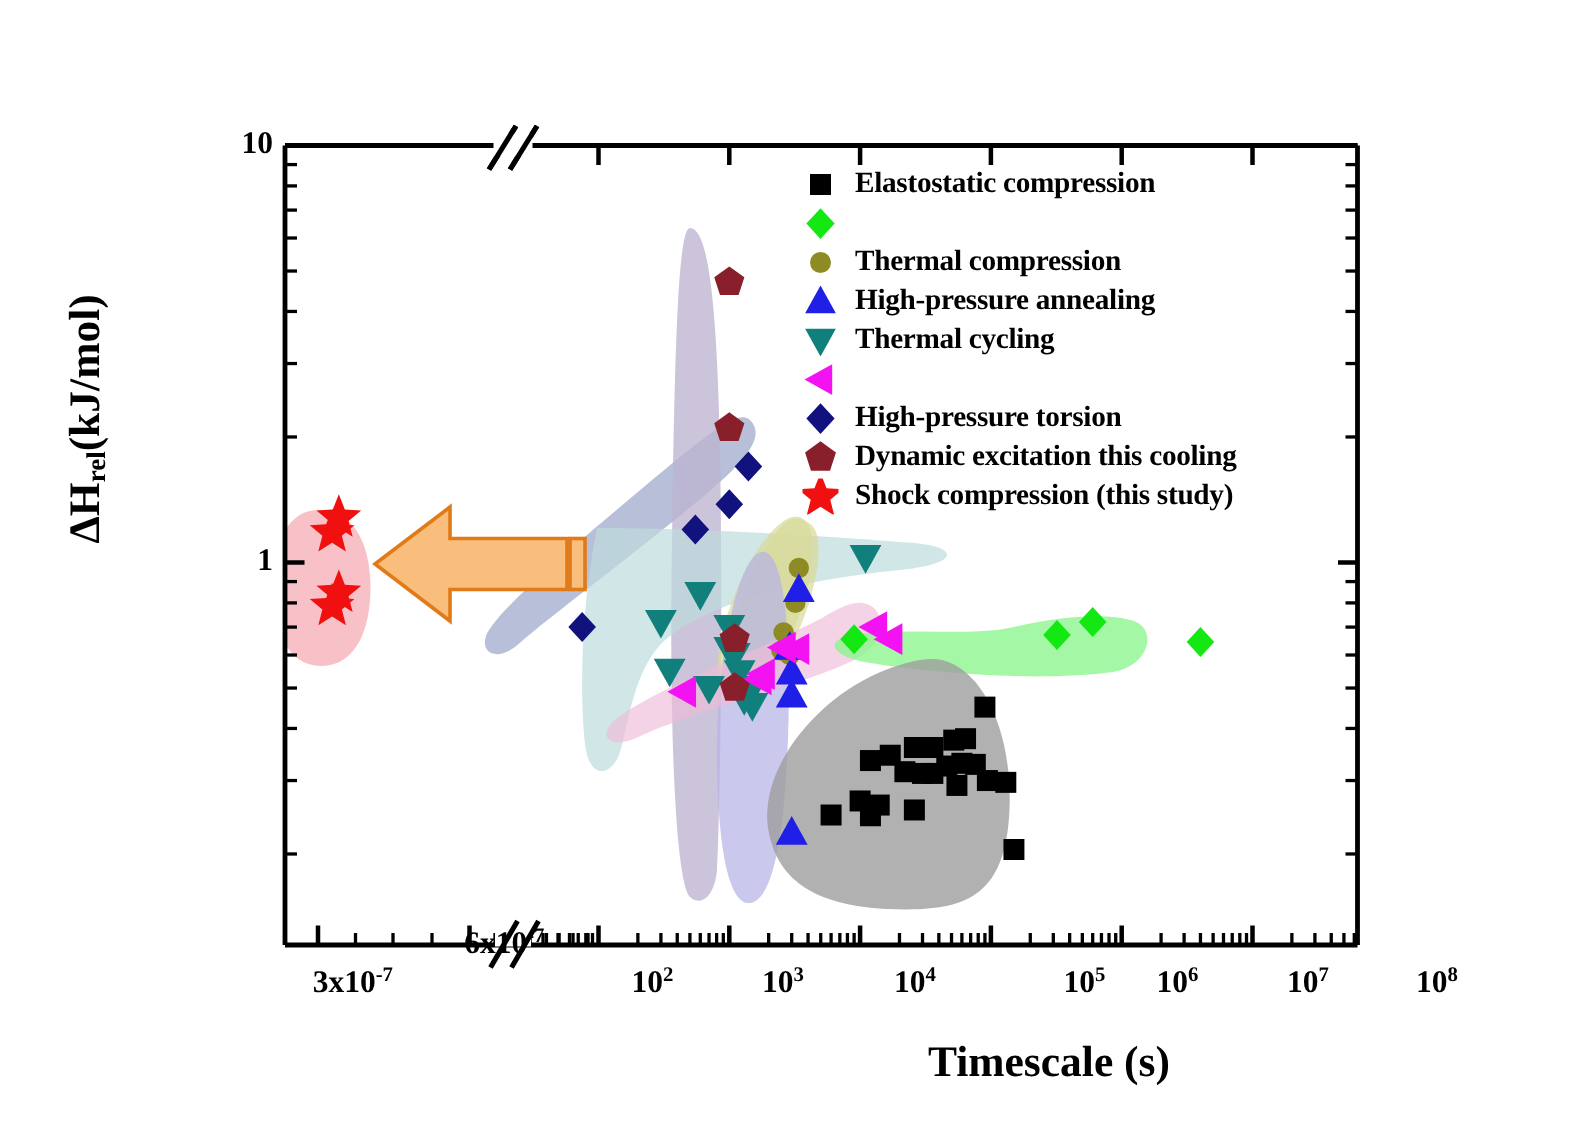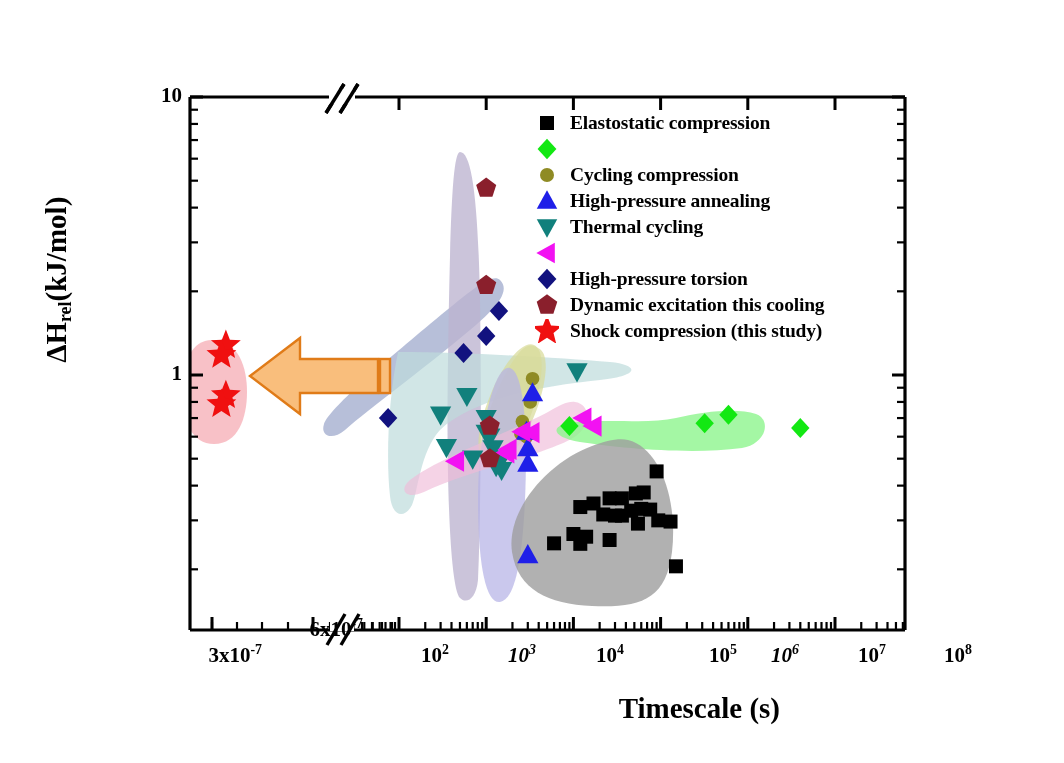--- a/index.html
+++ b/index.html
@@ -275,24 +275,24 @@
 
   <div id="yticklabs">
       <div class="ytick-lab" style="left: 128px; top: 83px; width: 54px;">10</div>
       <div class="ytick-lab" style="left: 128px; top: 361px; width: 54px;">1</div>
     </div>
 
   <div id="xticklabs">
       <div class="xtick-lab" style="left: 162px; top: 642px; width: 100px;"><span>3x10</span><sup>-7</sup></div>
       <div class="xtick-lab" style="left: 263px; top: 616px; width: 100px;"><span>6x10</span><sup>-7</sup></div>
       <div class="xtick-lab" style="left: 349px; top: 642px; width: 100px;"><span>10</span><sup>2</sup></div>
-      <div class="xtick-lab" style="left: 436px; top: 642px; width: 100px; font-style: italic;"><span>10</span><sup>3</sup></div>
+      <div class="xtick-lab" style="left: 436px; top: 642px; width: 100px;"><span>10</span><sup>3</sup></div>
       <div class="xtick-lab" style="left: 524px; top: 642px; width: 100px;"><span>10</span><sup>4</sup></div>
       <div class="xtick-lab" style="left: 637px; top: 642px; width: 100px;"><span>10</span><sup>5</sup></div>
-      <div class="xtick-lab" style="left: 699px; top: 642px; width: 100px; font-style: italic;"><span>10</span><sup>6</sup></div>
+      <div class="xtick-lab" style="left: 699px; top: 642px; width: 100px;"><span>10</span><sup>6</sup></div>
       <div class="xtick-lab" style="left: 786px; top: 642px; width: 100px;"><span>10</span><sup>7</sup></div>
       <div class="xtick-lab" style="left: 872px; top: 642px; width: 100px;"><span>10</span><sup>8</sup></div>
     </div>
 
   <div class="legend">
     <div id="legrows">
         <div class="leg-row">
           <span class="leg-sym">
             <svg width="24" height="24">
               <path d="M5,5 H19 V19 H5 Z" fill="#000000"></path>
@@ -306,21 +306,21 @@
               <path d="M12,1.75 L21.43,12 L12,22.25 L2.570000000000002,12 Z" fill="#13E813"></path>
             </svg>
           </span>
         </div>
         <div class="leg-row">
           <span class="leg-sym">
             <svg width="24" height="24">
               <circle cx="12" cy="12" r="7" fill="#8F8B24"></circle>
             </svg>
           </span>
-          <span class="leg-txt">Cycling compression</span>
+          <span class="leg-txt">Thermal compression</span>
         </div>
         <div class="leg-row">
           <span class="leg-sym">
             <svg width="24" height="24">
               <path d="M12,1.3399999999999999 L22.25,19.79 L1.75,19.79 Z" fill="#1F1FE8"></path>
             </svg>
           </span>
           <span class="leg-txt">High-pressure annealing</span>
         </div>
         <div class="leg-row">

